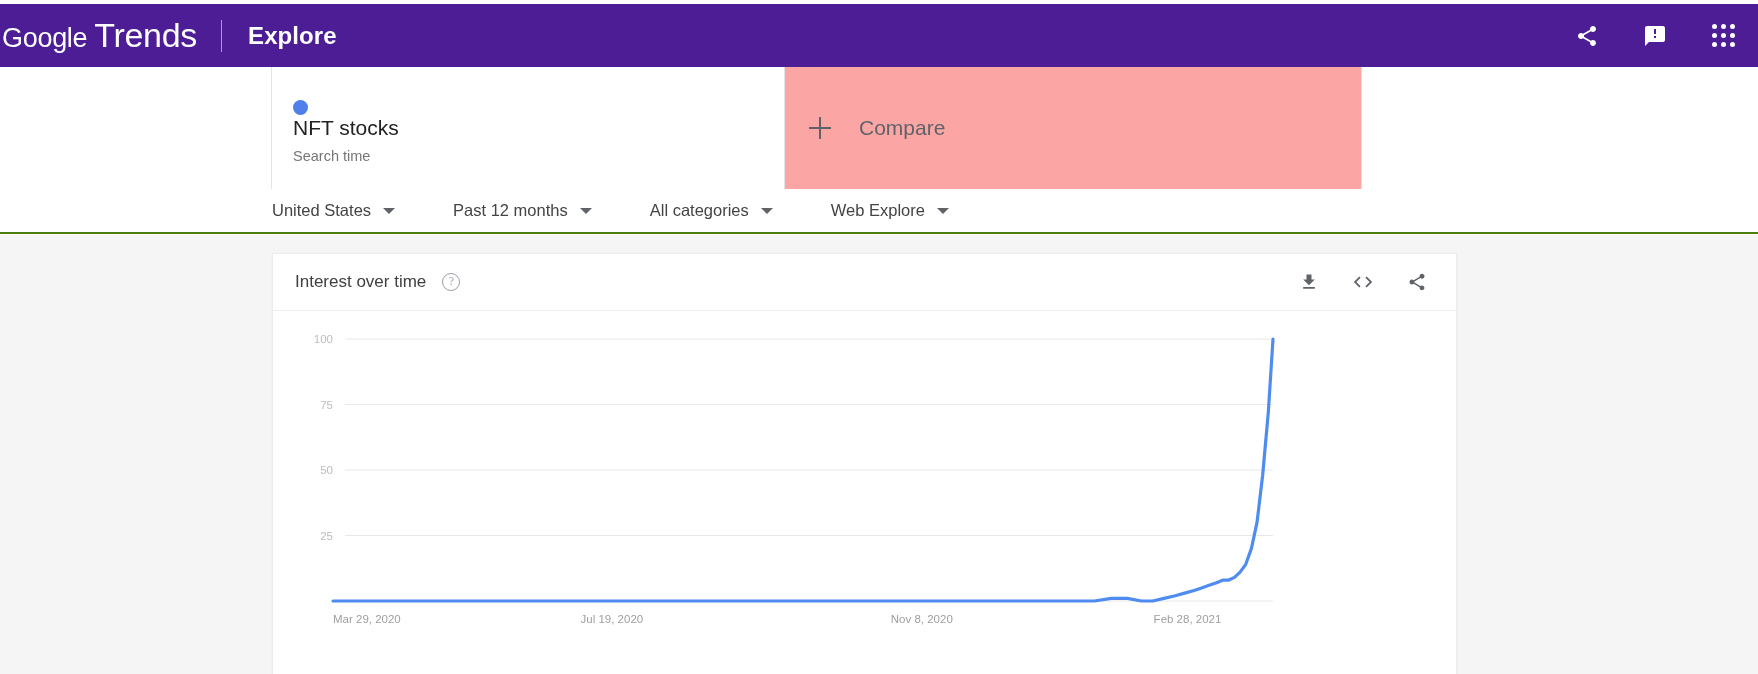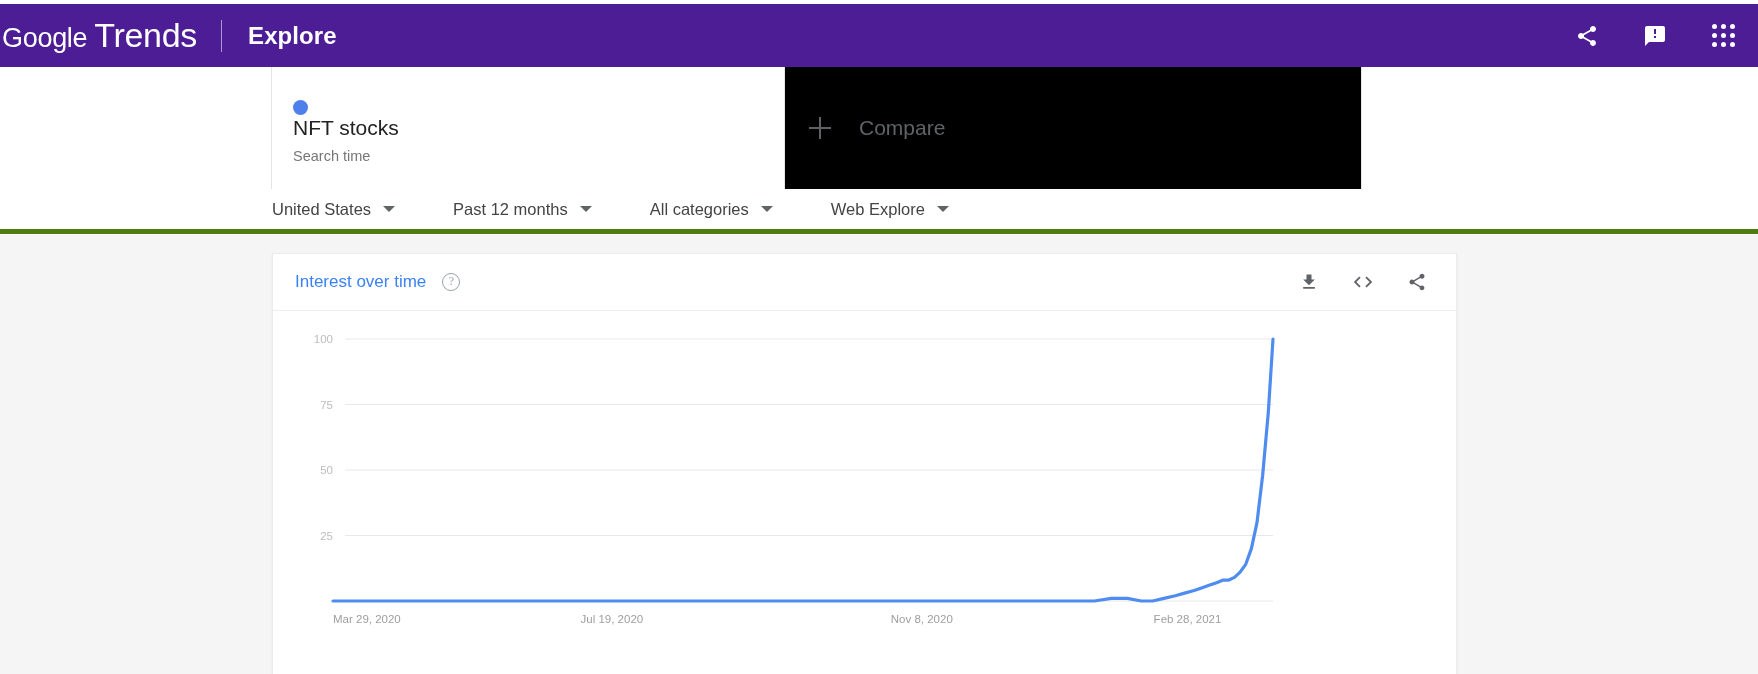--- a/index.html
+++ b/index.html
@@ -52,39 +52,39 @@
   .term-inner { display:flex; align-items:flex-start; padding-left:21px;flex-direction:column; }
   .term-dot {
     width:15px; height:15px; border-radius:50%;
     background:#4e7fea; margin-top:8px; margin-right:22px; flex:none;
   }
   .term-name { font-size:21px; color:#222; line-height:26px; }
   .term-sub { font-size:14.5px; color:#767676; margin-top:7px; }
   .compare-card {
     width:577px; height:100%;
     border-right:1px solid #e4e4e4;
-    background:#000000;
+    background:#fca5a5;
     display:flex; align-items:center;
   }
   .compare-inner { display:flex; align-items:center; padding-left:24px; cursor:pointer; }
   .plus {
     width:22px; height:22px; position:relative; margin-right:28px;
   }
   .plus:before, .plus:after {
     content:""; position:absolute; background:#5f6368;
   }
   .plus:before { left:0; top:10px; width:22px; height:2px; }
   .plus:after { top:0; left:10px; width:2px; height:22px; }
   .compare-label { font-size:21px; color:#5f6368; }
   .qr-pad-right { flex:1; background:#fff; }
 
   
   .filterbar {
     position:absolute; left:0; top:189px; width:1758px; height:45px;
-    background:#fff; border-bottom:5px solid #4d7c0f;
+    background:#fff; border-bottom:2px solid #4d7c0f;
     display:flex; align-items:center;
   }
   .fb-pad { width:272px; }
   .filters { display:flex; align-items:center; }
   .filter {
     display:flex; align-items:center; cursor:pointer;
     margin-right:58px;
   }
   .filter .flabel { font-size:16.5px; color:#444; }
   .caret {
@@ -100,21 +100,21 @@
   }
   .chart-card {
     position:absolute; left:272px; top:18px; width:1185px; height:421px;
     background:#fff; border:1px solid #ececec; border-bottom:none;
     box-shadow:0 1px 2px rgba(0,0,0,0.06);
   }
   .card-head {
     height:57px; display:flex; align-items:center;
     border-bottom:1px solid #ededed; padding:0 28px 0 22px;
   }
-  .card-title { font-size:17px; color:#3b82f6;text-align:right; }
+  .card-title { font-size:17px; color:#404040;text-align:right; }
   .help-icon {
     width:18px; height:18px; border-radius:50%;
     border:1.5px solid #9aa0a6; color:#9aa0a6;
     font-size:12px; line-height:15px; text-align:center;
     margin-left:16px; cursor:pointer; font-family:"Liberation Serif", serif;
   }
   .head-spacer { flex:1; }
   .card-actions { display:flex; align-items:center; gap:32px; }
   .card-actions .ico { cursor:pointer; display:flex; align-items:center; justify-content:center; width:22px; height:22px; }
   .embed-ico { font-size:18px; color:#5f6368; font-family:"Liberation Sans", sans-serif; letter-spacing:-1px; }

